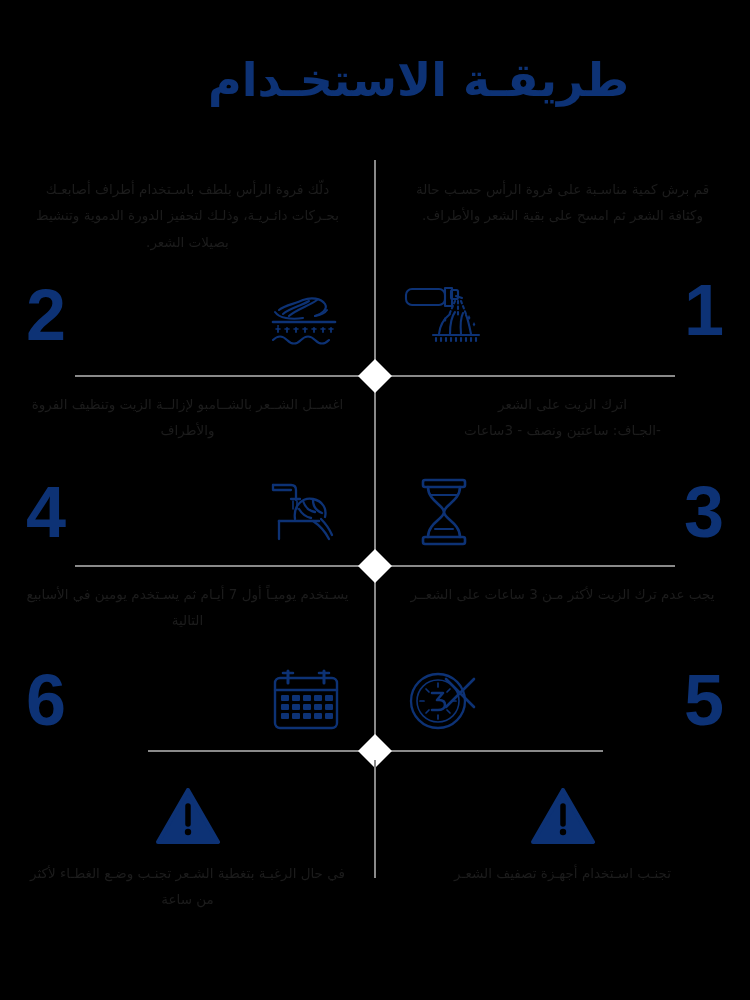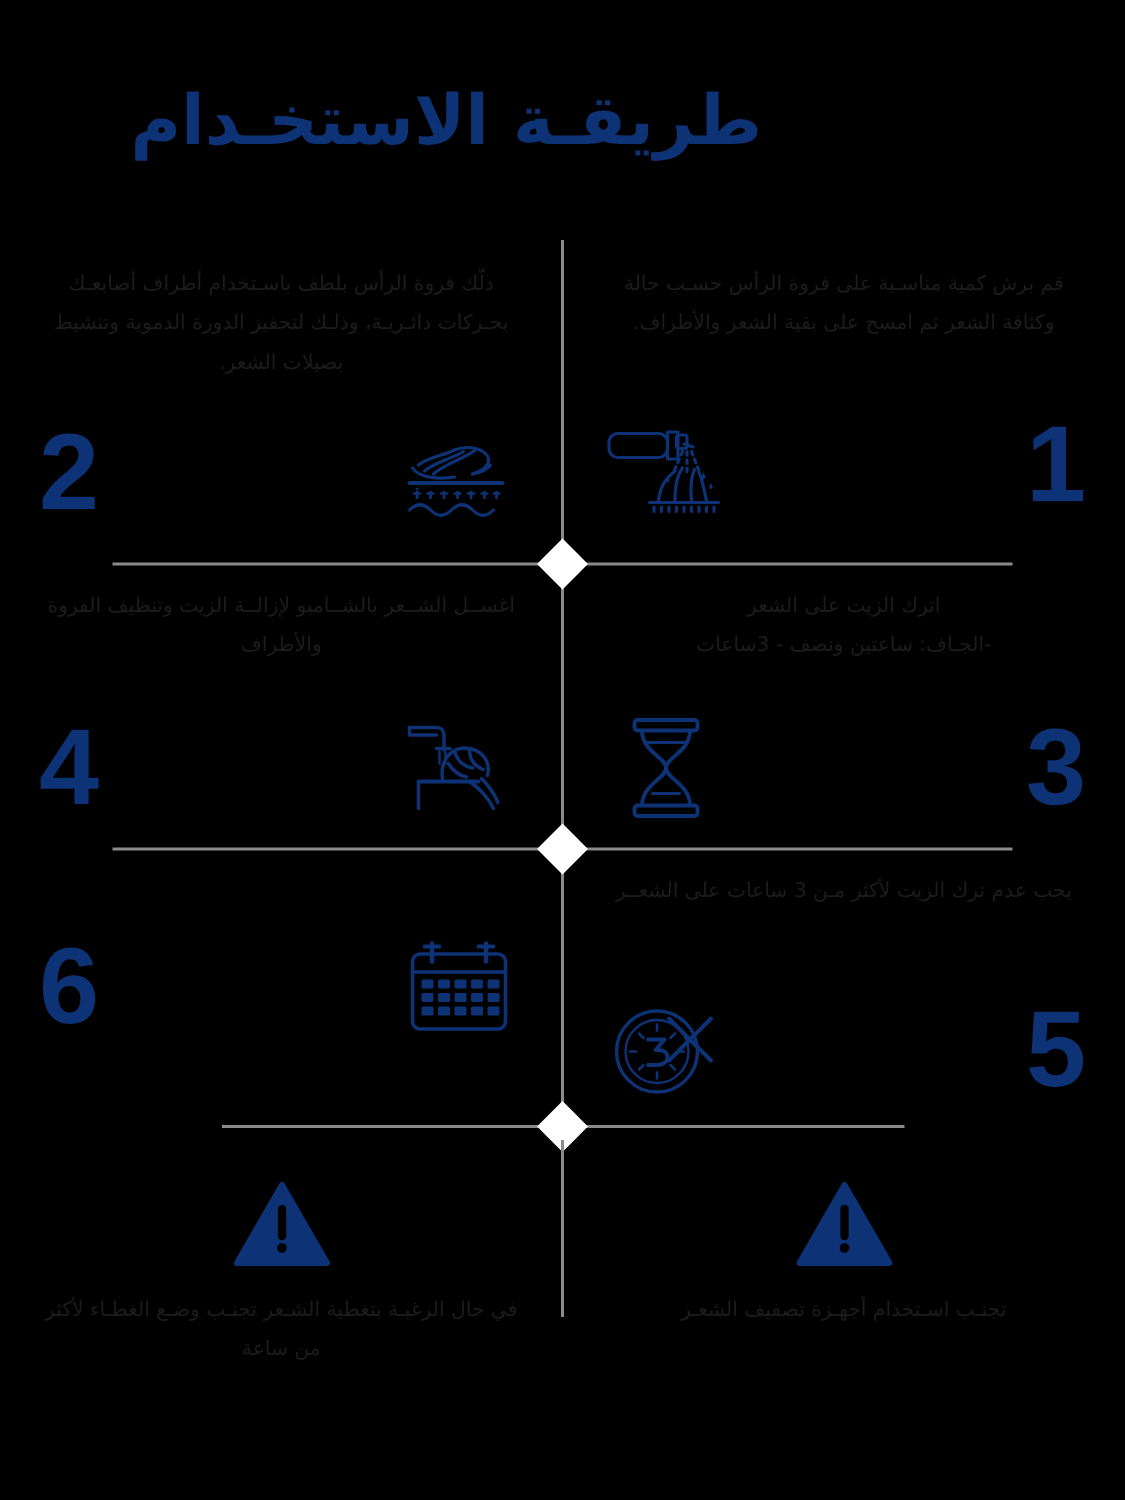--- a/index.html
+++ b/index.html
@@ -7,21 +7,21 @@
   body{
     width:750px;height:1000px;
     font-family:"DejaVu Sans","Liberation Sans",sans-serif;
     background:#000;color:#e8e8e8;
     overflow:hidden;position:relative;
   }
 
   
   .title-wrap{
     width:663px;height:160px;
-    display:flex;align-items:center;justify-content:flex-end;
+    display:flex;align-items:center;justify-content:center;
   }
   .title{
     font-size:46px;font-weight:700;color:#0d3275;
     letter-spacing:1px;direction:rtl;white-space:nowrap;
   }
 
   
   .grid-area{
     position:relative;
     width:750px;height:600px;
@@ -248,20 +248,21 @@
 
             <path d="M26 28 h11 l-6 7 h2 c4 0 6 2 6 5 c0 3 -3 5 -7 5 h-6" stroke-width="2.6"></path>
 
             <path d="M40 14 l28 28 M68 14 l-28 28" stroke-width="2.6"></path>
           </svg>
         </div>
       </div>
     </div>
 
     <div class="cell">
+      <div class="cell-text">يسـتخدم يوميـاً أول 7 أيـام ثم يسـتخدم يومين في الأسابيع التالية</div>
       <div class="cell-bottom left-cell">
         <div class="icon-box">
           <svg width="70" height="64" viewBox="0 0 70 64" fill="none" stroke="#0d3275" stroke-width="2.4" stroke-linejoin="round" stroke-linecap="round">
             <rect x="4" y="10" width="62" height="50" rx="5"></rect>
             <path d="M4 22 h62" stroke-width="2.4"></path>
             <path d="M17 3 v12 M53 3 v12" stroke-width="3"></path>
             <path d="M12 5 h10 M48 5 h10" stroke-width="2.6"></path>
             <g fill="#0d3275" stroke="none">
               <rect x="10" y="27" width="8" height="6" rx="1"></rect>
               <rect x="21" y="27" width="8" height="6" rx="1"></rect>

